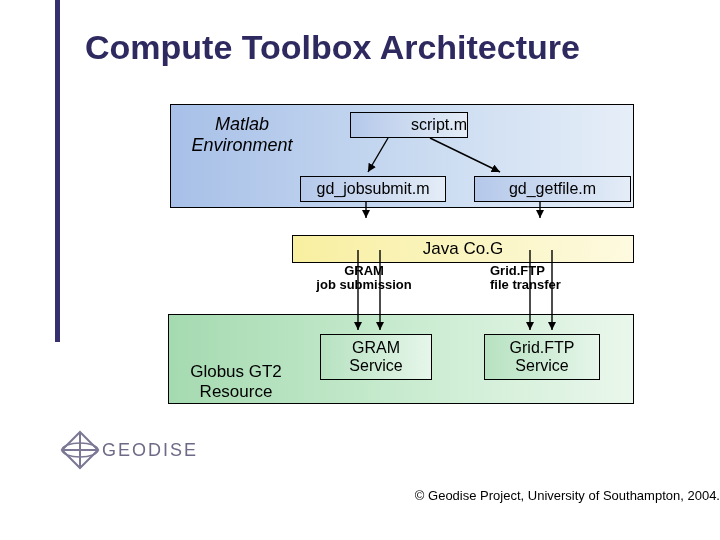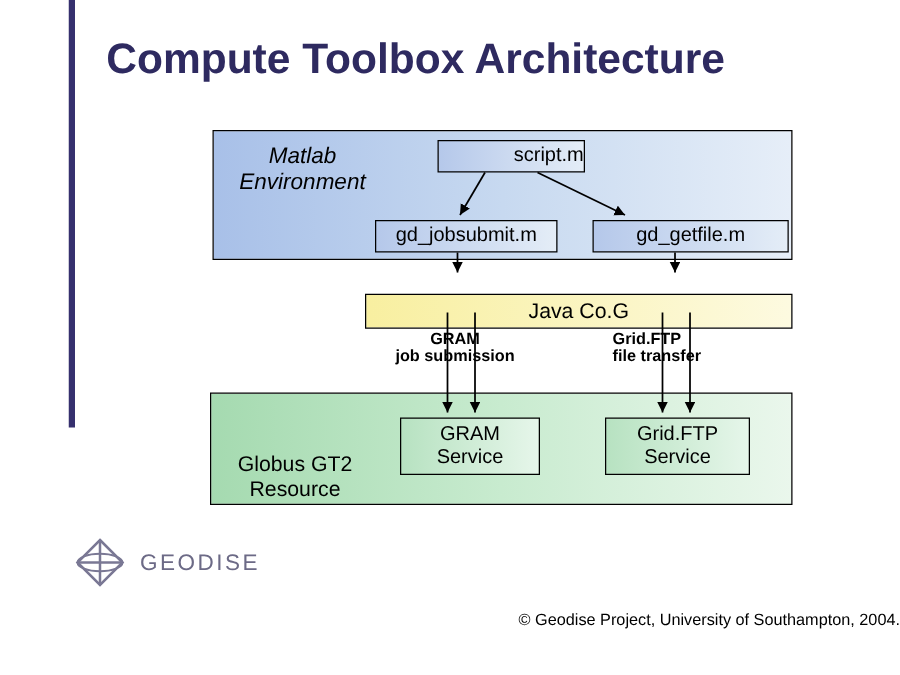--- a/index.html
+++ b/index.html
@@ -170,21 +170,21 @@
     width: 720px; height: 540px;
     pointer-events: none;
   }
   
   .logo {
     position: absolute;
     left: 58px;
     top: 430px;
     display: flex;
     align-items: center;
-    gap: 10px;
+    gap: 0;
   }
   .logo-text {
     font-size: 18px;
     color: #6c6a86;
     letter-spacing: 2px;
     font-weight: 500;
   }
   .footer {
     position: absolute;
     left: 0;

